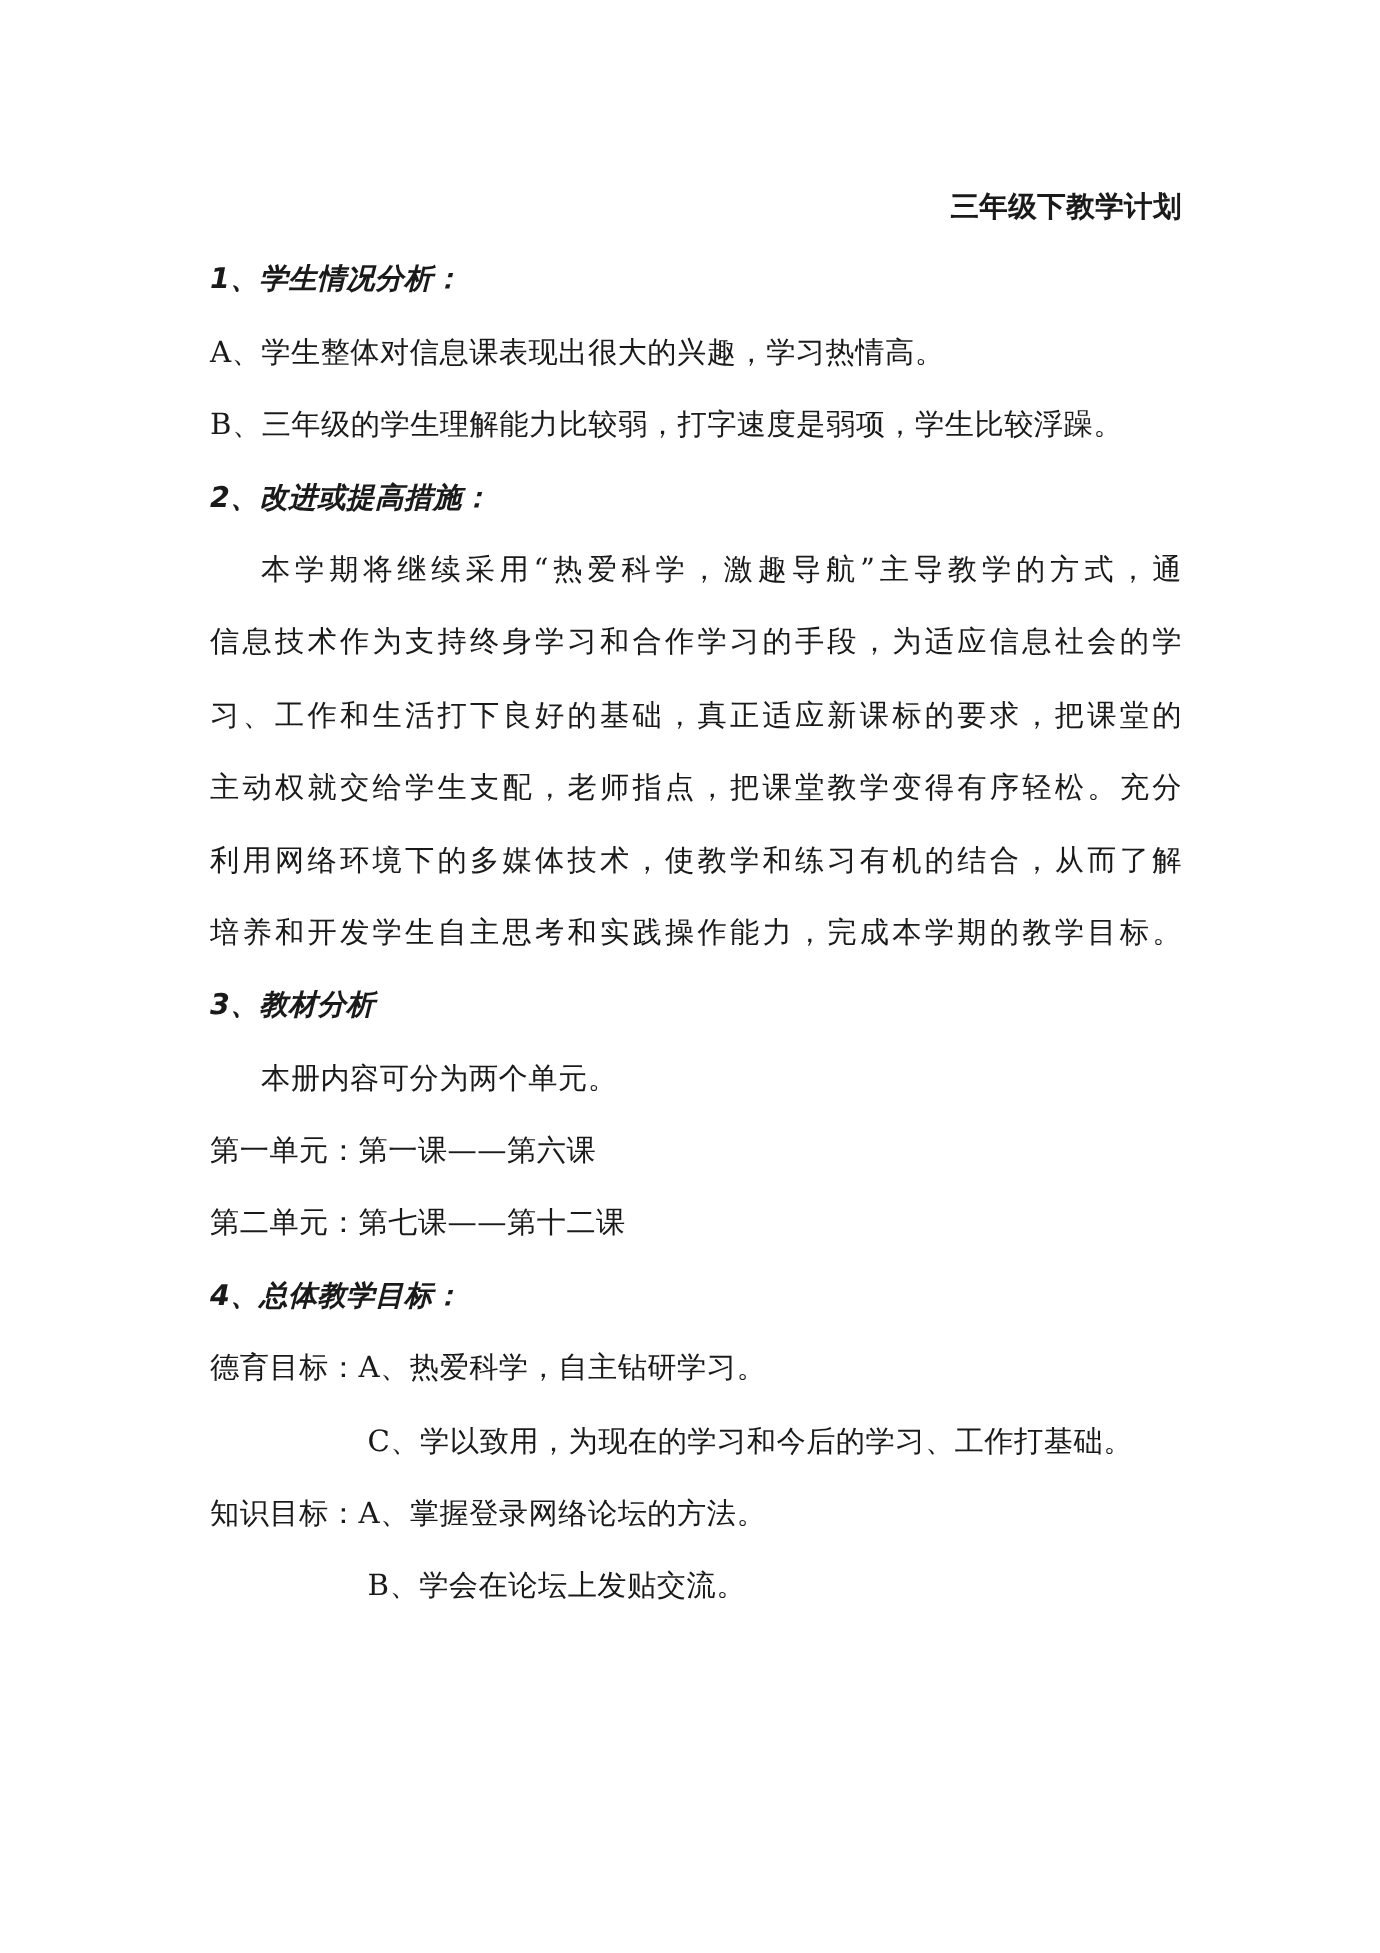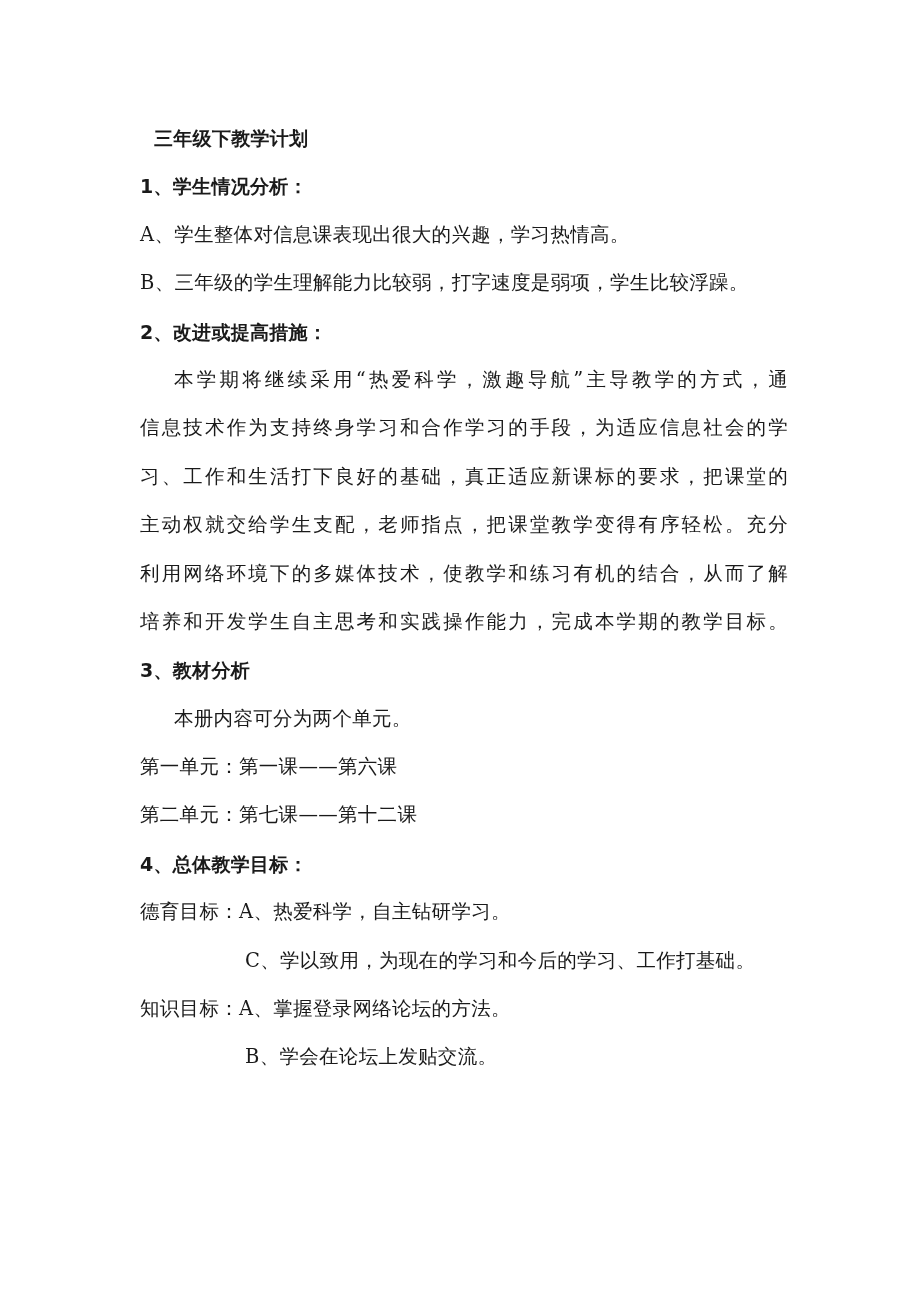--- a/index.html
+++ b/index.html
@@ -1,21 +1,21 @@
 <!DOCTYPE html>
 <html><head>
 <meta charset="utf-8">
 <style>
   html, body { margin: 0; padding: 0; background: #ffffff; }
   body { width: 920px; height: 1302px; position: relative; overflow: hidden;
          font-family: "DejaVu Serif", "Liberation Serif", serif; color: #1a1a1a; }
   .page { position: absolute; left: 140px; top: 114px; width: 648px; }
   .line { height: 48.4px; line-height: 48.4px; font-size: 19.5px; white-space: nowrap; letter-spacing: 0.3px; }
-  .title { text-align: left; font-weight: bold; font-family: "DejaVu Sans", sans-serif; font-size: 19px; padding-left: 14px; }
-  .heading { font-weight: bold; font-family: "DejaVu Sans", sans-serif; font-size: 19px; }
+  .title { text-align: right; font-weight: bold; font-family: "DejaVu Sans", sans-serif; font-size: 19px; padding-left: 14px; }
+  .heading { font-weight: bold; font-family: "DejaVu Sans", sans-serif; font-size: 19px; font-style: italic; }
   .indent-small { padding-left: 34px; }
   .goal-sub { padding-left: 105px; }
   .justify { text-align: justify; text-align-last: justify; }
 </style>
 </head>
 <body>
 
 <div class="page">
   <div class="line title">三年级下教学计划</div>
 

